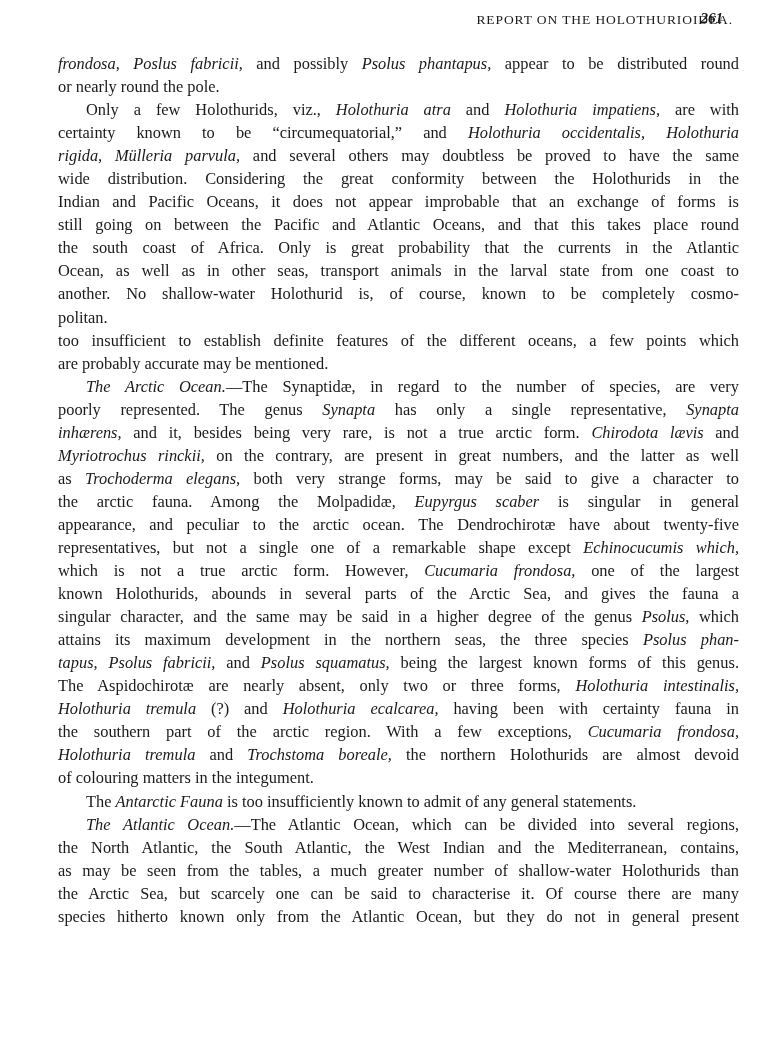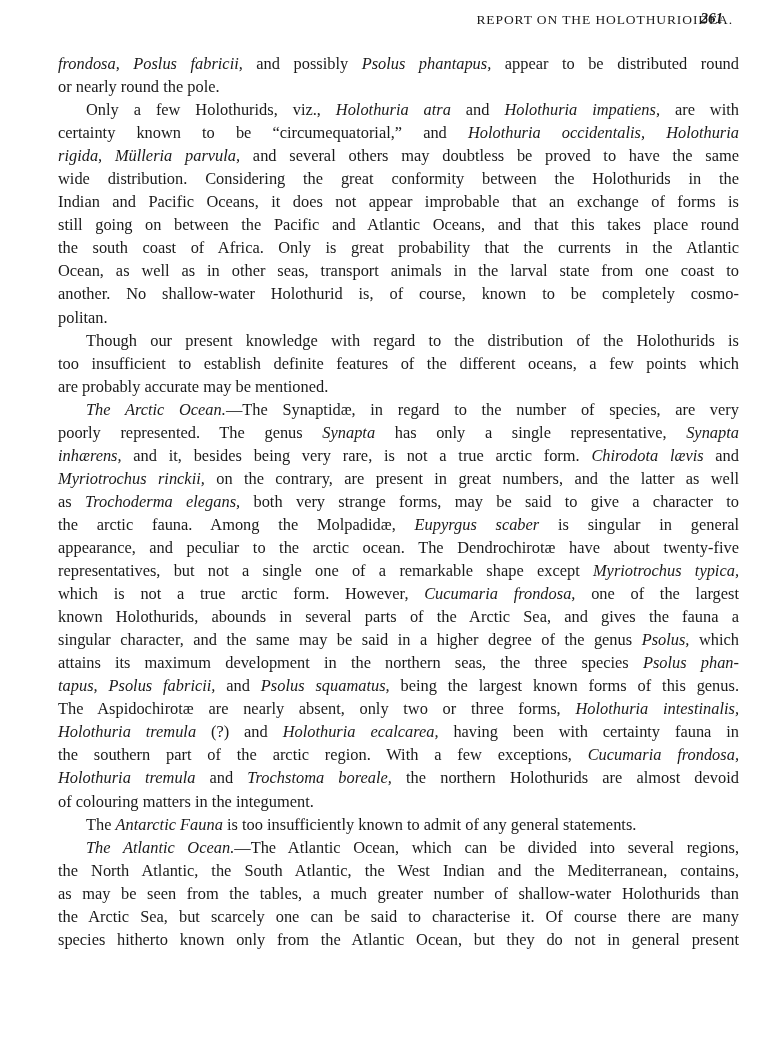--- a/index.html
+++ b/index.html
@@ -30,31 +30,30 @@
     <div class="line indent"><span>Only a few Holothurids, viz., </span><i>Holothuria atra</i><span> and </span><i>Holothuria impatiens,</i><span> are with</span></div>
     <div class="line"><span>certainty known to be “circumequatorial,” and </span><i>Holothuria occidentalis, Holothuria</i></div>
     <div class="line"><i>rigida, Mülleria parvula,</i><span> and several others may doubtless be proved to have the same</span></div>
     <div class="line"><span>wide distribution.  Considering the great conformity between the Holothurids in the</span></div>
     <div class="line"><span>Indian and Pacific Oceans, it does not appear improbable that an exchange of forms is</span></div>
     <div class="line"><span>still going on between the Pacific and Atlantic Oceans, and that this takes place round</span></div>
     <div class="line"><span>the south coast of Africa.  Only is great probability that the currents in the Atlantic</span></div>
     <div class="line"><span>Ocean, as well as in other seas, transport animals in the larval state from one coast to</span></div>
     <div class="line"><span>another.  No shallow-water Holothurid is, of course, known to be completely cosmo-</span></div>
     <div class="line last"><span>politan.</span></div>
-    <div class="line indent"><span>Though our present knowledge with regard to the distribution of the Holothurids is</span></div>
     <div class="line"><span>too insufficient to establish definite features of the different oceans, a few points which</span></div>
     <div class="line last"><span>are probably accurate may be mentioned.</span></div>
     <div class="line indent"><i>The Arctic Ocean.</i><span>—The Synaptidæ, in regard to the number of species, are very</span></div>
     <div class="line"><span>poorly represented.  The genus </span><i>Synapta</i><span> has only a single representative, </span><i>Synapta</i></div>
     <div class="line"><i>inhærens,</i><span> and it, besides being very rare, is not a true arctic form.  </span><i>Chirodota lævis</i><span> and</span></div>
     <div class="line"><i>Myriotrochus rinckii,</i><span> on the contrary, are present in great numbers, and the latter as well</span></div>
     <div class="line"><span>as </span><i>Trochoderma elegans,</i><span> both very strange forms, may be said to give a character to</span></div>
     <div class="line"><span>the arctic fauna.  Among the Molpadidæ, </span><i>Eupyrgus scaber</i><span> is singular in general</span></div>
     <div class="line"><span>appearance, and peculiar to the arctic ocean.  The Dendrochirotæ have about twenty-five</span></div>
-    <div class="line"><span>representatives, but not a single one of a remarkable shape except </span><i>Myriotrochus typica,</i></div>
+    <div class="line"><span>representatives, but not a single one of a remarkable shape except </span><i>Echinocucumis which,</i></div>
     <div class="line"><span>which is not a true arctic form.  However, </span><i>Cucumaria frondosa,</i><span> one of the largest</span></div>
     <div class="line"><span>known Holothurids, abounds in several parts of the Arctic Sea, and gives the fauna a</span></div>
     <div class="line"><span>singular character, and the same may be said in a higher degree of the genus </span><i>Psolus,</i><span> which</span></div>
     <div class="line"><span>attains its maximum development in the northern seas, the three species </span><i>Psolus phan-</i></div>
     <div class="line"><i>tapus, Psolus fabricii,</i><span> and </span><i>Psolus squamatus,</i><span> being the largest known forms of this genus.</span></div>
     <div class="line"><span>The Aspidochirotæ are nearly absent, only two or three forms, </span><i>Holothuria intestinalis,</i></div>
     <div class="line"><i>Holothuria tremula</i><span> (?) and </span><i>Holothuria ecalcarea,</i><span> having been with certainty fauna in</span></div>
     <div class="line"><span>the southern part of the arctic region.  With a few exceptions, </span><i>Cucumaria frondosa,</i></div>
     <div class="line"><i>Holothuria tremula</i><span> and </span><i>Trochstoma boreale,</i><span> the northern Holothurids are almost devoid</span></div>
     <div class="line last"><span>of colouring matters in the integument.</span></div>

